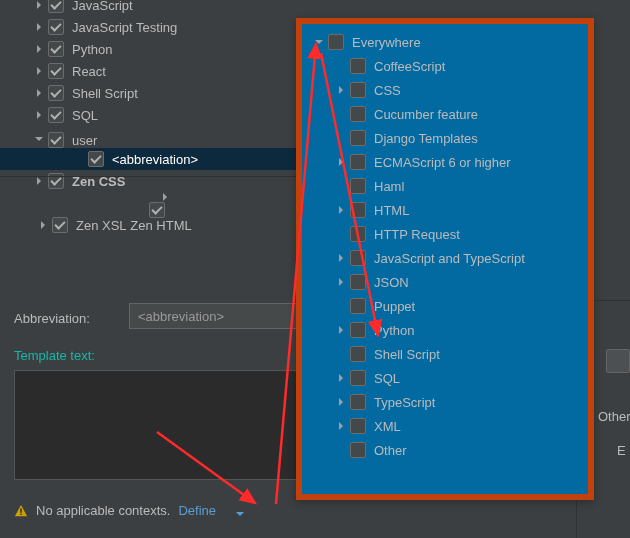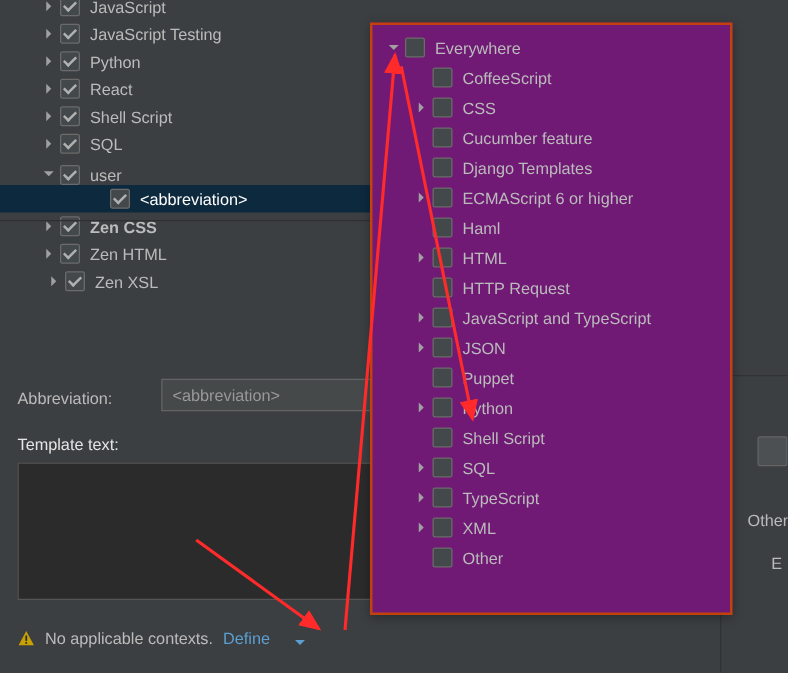--- a/index.html
+++ b/index.html
@@ -10,27 +10,27 @@
 .node .cb.ck::after{content:"";width:8px;height:4px;border-left:2px solid #b0b0b0;border-bottom:2px solid #b0b0b0;transform:rotate(-45deg);margin-top:-3px}
 .node.sel{background:#0d293e}
 .node .txt{color:#bbbbbb}
 .node.sel .txt{color:#ffffff}
 .indent1{padding-left:22px}
 .indent2{padding-left:62px}
 .chev svg{width:10px;height:10px}
 .chev.rt svg{transform:rotate(-90deg)}
 .lbl-abbr{position:absolute;left:14px;top:311px;color:#bbbbbb}
 .inp-abbr{position:absolute;left:129px;top:303px;width:168px;height:22px;border:1px solid #646464;background:#45494a;color:#999;padding:1px 8px;font-family:inherit;font-size:13px}
-.lbl-tpl{position:absolute;left:14px;top:348px;color:#e5e5e5}
+.lbl-tpl{position:absolute;left:14px;top:348px;color:#14b8a6}
 .editor{position:absolute;left:14px;top:370px;width:300px;height:108px;background:#2b2b2b;border:1px solid #555}
 .warnrow{position:absolute;left:14px;top:503px;display:flex;align-items:center;gap:8px}
 .warnrow .wic{width:14px;height:14px}
 .warnrow .txt{color:#bbbbbb}
 .define{color:#5b9fd1;display:flex;align-items:flex-end;gap:20px;cursor:pointer}
-.popup{position:absolute;left:296px;top:18px;width:286px;height:464px;background:#701a75;border:2px solid #c2410c;box-shadow:0 2px 8px rgba(0,0,0,0.3)}
+.popup{position:absolute;left:296px;top:18px;width:286px;height:464px;background:#0369a1;border:6px solid #c2410c;box-shadow:0 2px 8px rgba(0,0,0,0.3)}
 .popup .pnode{display:flex;align-items:center;height:24px}
 .popup .chv{width:18px;height:18px;display:flex;align-items:center;justify-content:center;margin-left:8px}
 .popup .pcb{width:14px;height:14px;border:1px solid #6b6b6b;border-radius:2px;background:#43494a;margin-right:8px;flex-shrink:0}
 .popup .txt{color:#bbbbbb;white-space:nowrap}
 .pp0{padding-left:0}
 .pp1{padding-left:22px}
 .sidepanel{position:absolute;left:576px;top:300px;width:54px;height:238px;background:#3c3f41;border-top:1px solid #323232;border-left:1px solid #323232}
 .sidebtn{position:absolute;left:606px;top:349px;width:22px;height:22px;border:1px solid #646464;background:#4c5052;border-radius:2px}
 .opt{position:absolute;left:598px;top:409px;color:#bbbbbb}
 .estub{position:absolute;left:617px;top:443px;color:#bbbbbb}
@@ -111,21 +111,21 @@
     </div>
     <div class="node indent1" style="padding-left: 22px; font-weight: bold;">
       <span class="chev rt">
         <svg viewBox="0 0 10 10">
           <path d="M1 3 L5 7 L9 3 Z" fill="#a0a0a0"></path>
         </svg>
       </span>
       <span class="cb ck"></span>
       <span class="txt">Zen CSS</span>
     </div>
-    <div class="node indent1" style="padding-left: 22px;">
+    <div class="node indent1" style="padding-left: 22px; flex-direction: column;">
       <span class="chev rt">
         <svg viewBox="0 0 10 10">
           <path d="M1 3 L5 7 L9 3 Z" fill="#a0a0a0"></path>
         </svg>
       </span>
       <span class="cb ck"></span>
       <span class="txt">Zen HTML</span>
     </div>
     <div class="node indent1" style="padding-left: 26px;">
       <span class="chev rt">

